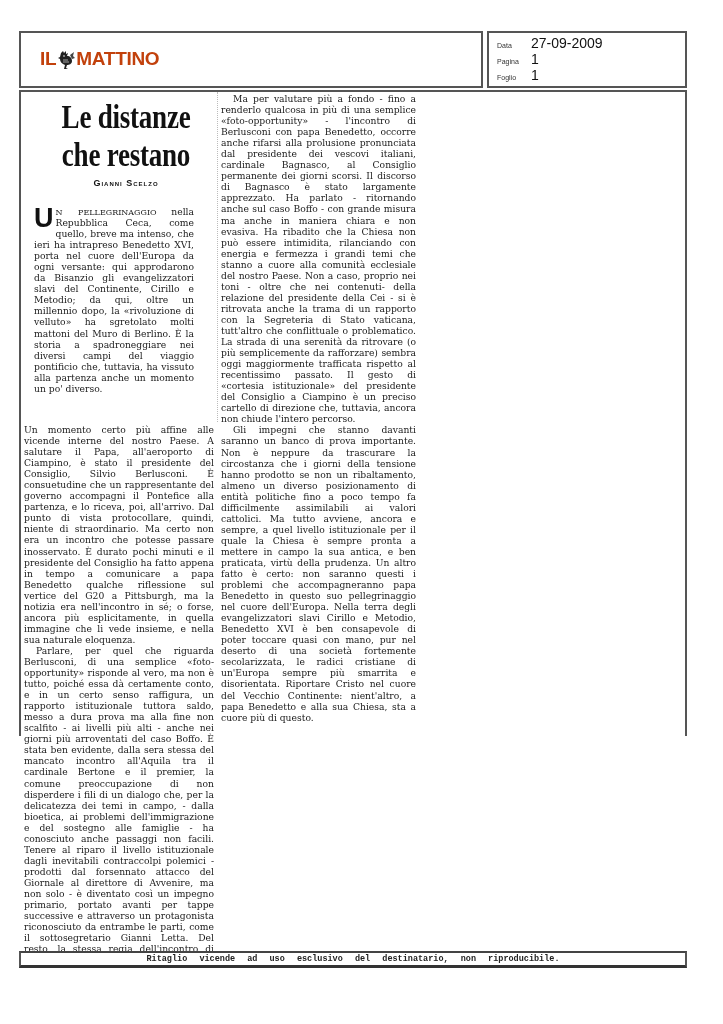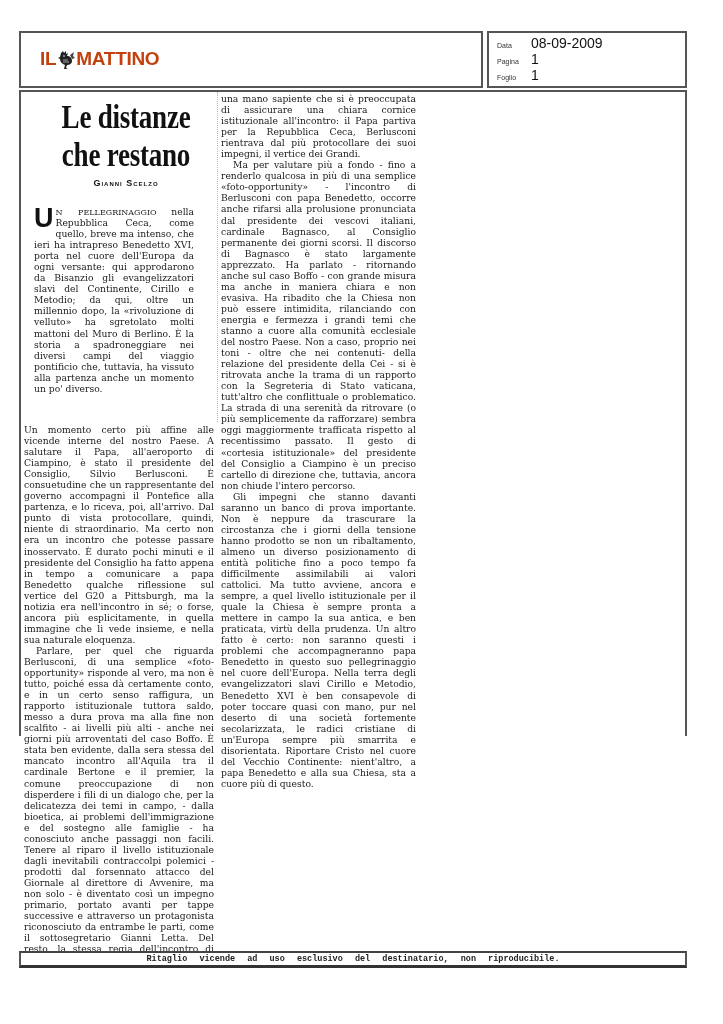--- a/index.html
+++ b/index.html
@@ -54,21 +54,21 @@
         <path d="M6 10 L11 10 M6 12 L12 12" stroke="#fff" stroke-width="0.6"></path>
       </svg>
     </span>
     <span>MATTINO</span>
   </div>
 </div>
 
 <div id="metabox" class="frame">
   <div class="meta-row" style="top:2px;">
     <span class="meta-label">Data</span>
-    <span class="meta-value">08-09-2009</span>
+    <span class="meta-value">27-09-2009</span>
   </div>
   <div class="meta-row" style="top:18px;">
     <span class="meta-label">Pagina</span>
     <span class="meta-value">1</span>
   </div>
   <div class="meta-row" style="top:34px;">
     <span class="meta-label">Foglio</span>
     <span class="meta-value">1</span>
   </div>
 </div>
@@ -82,21 +82,20 @@
   </div>
 
   <div id="left-body" class="col">
     <p>Un momento certo più affine alle vicende interne del nostro Paese. A salutare il Papa, all'aeroporto di Ciampino, è stato il presidente del Consiglio, Silvio Berlusconi. È consuetudine che un rappresentante del governo accompagni il Pontefice alla partenza, e lo riceva, poi, all'arrivo. Dal punto di vista protocollare, quindi, niente di straordinario. Ma certo non era un incontro che potesse passare inosservato. È durato pochi minuti e il presidente del Consiglio ha fatto appena in tempo a comunicare a papa Benedetto qualche riflessione sul vertice del G20 a Pittsburgh, ma la notizia era nell'incontro in sé; o forse, ancora più esplicitamente, in quella immagine che li vede insieme, e nella sua naturale eloquenza.</p>
     <p class="indent">Parlare, per quel che riguarda Berlusconi, di una semplice «foto-opportunity» risponde al vero, ma non è tutto, poiché essa dà certamente conto, e in un certo senso raffigura, un rapporto istituzionale tuttora saldo, messo a dura prova ma alla fine non scalfito - ai livelli più alti - anche nei giorni più arroventati del caso Boffo. È stata ben evidente, dalla sera stessa del mancato incontro all'Aquila tra il cardinale Bertone e il premier, la comune preoccupazione di non disperdere i fili di un dialogo che, per la delicatezza dei temi in campo, - dalla bioetica, ai problemi dell'immigrazione e del sostegno alle famiglie - ha conosciuto anche passaggi non facili. Tenere al riparo il livello istituzionale dagli inevitabili contraccolpi polemici - prodotti dal forsennato attacco del Giornale al direttore di Avvenire, ma non solo - è diventato così un impegno primario, portato avanti per tappe successive e attraverso un protagonista riconosciuto da entrambe le parti, come il sottosegretario Gianni Letta. Del resto, la stessa regia dell'incontro di Ciampino ha avuto</p>
   </div>
 
   <div class="divider" style="top:0; height:330px;"></div>
 
   <div id="right-body" class="col">
-    <p>una mano sapiente che si è preoccupata di assicurare una chiara cornice istituzionale all'incontro: il Papa partiva per la Repubblica Ceca, Berlusconi rientrava dal più protocollare dei suoi impegni, il vertice dei Grandi.</p>
     <p class="indent">Ma per valutare più a fondo - fino a renderlo qualcosa in più di una semplice «foto-opportunity» - l'incontro di Berlusconi con papa Benedetto, occorre anche rifarsi alla prolusione pronunciata dal presidente dei vescovi italiani, cardinale Bagnasco, al Consiglio permanente dei giorni scorsi. Il discorso di Bagnasco è stato largamente apprezzato. Ha parlato - ritornando anche sul caso Boffo - con grande misura ma anche in maniera chiara e non evasiva. Ha ribadito che la Chiesa non può essere intimidita, rilanciando con energia e fermezza i grandi temi che stanno a cuore alla comunità ecclesiale del nostro Paese. Non a caso, proprio nei toni - oltre che nei contenuti- della relazione del presidente della Cei - si è ritrovata anche la trama di un rapporto con la Segreteria di Stato vaticana, tutt'altro che conflittuale o problematico. La strada di una serenità da ritrovare (o più semplicemente da rafforzare) sembra oggi maggiormente trafficata rispetto al recentissimo passato. Il gesto di «cortesia istituzionale» del presidente del Consiglio a Ciampino è un preciso cartello di direzione che, tuttavia, ancora non chiude l'intero percorso.</p>
     <p class="indent">Gli impegni che stanno davanti saranno un banco di prova importante. Non è neppure da trascurare la circostanza che i giorni della tensione hanno prodotto se non un ribaltamento, almeno un diverso posizionamento di entità politiche fino a poco tempo fa difficilmente assimilabili ai valori cattolici. Ma tutto avviene, ancora e sempre, a quel livello istituzionale per il quale la Chiesa è sempre pronta a mettere in campo la sua antica, e ben praticata, virtù della prudenza. Un altro fatto è certo: non saranno questi i problemi che accompagneranno papa Benedetto in questo suo pellegrinaggio nel cuore dell'Europa. Nella terra degli evangelizzatori slavi Cirillo e Metodio, Benedetto XVI è ben consapevole di poter toccare quasi con mano, pur nel deserto di una società fortemente secolarizzata, le radici cristiane di un'Europa sempre più smarrita e disorientata. Riportare Cristo nel cuore del Vecchio Continente: nient'altro, a papa Benedetto e alla sua Chiesa, sta a cuore più di questo.</p>
   </div>
 </div>
 
 <div id="footer" class="frame">
   <div class="footer-text">Ritaglio vicende ad uso esclusivo del destinatario, non riproducibile.</div>
 </div>
 
 </body></html>

